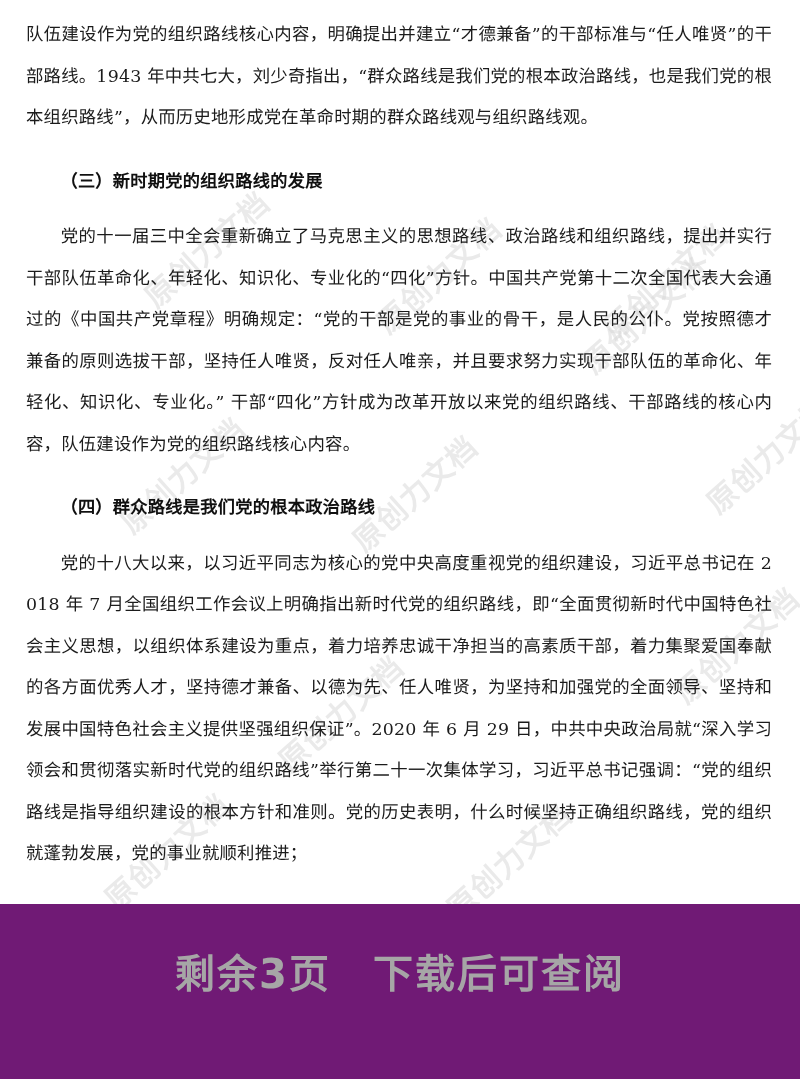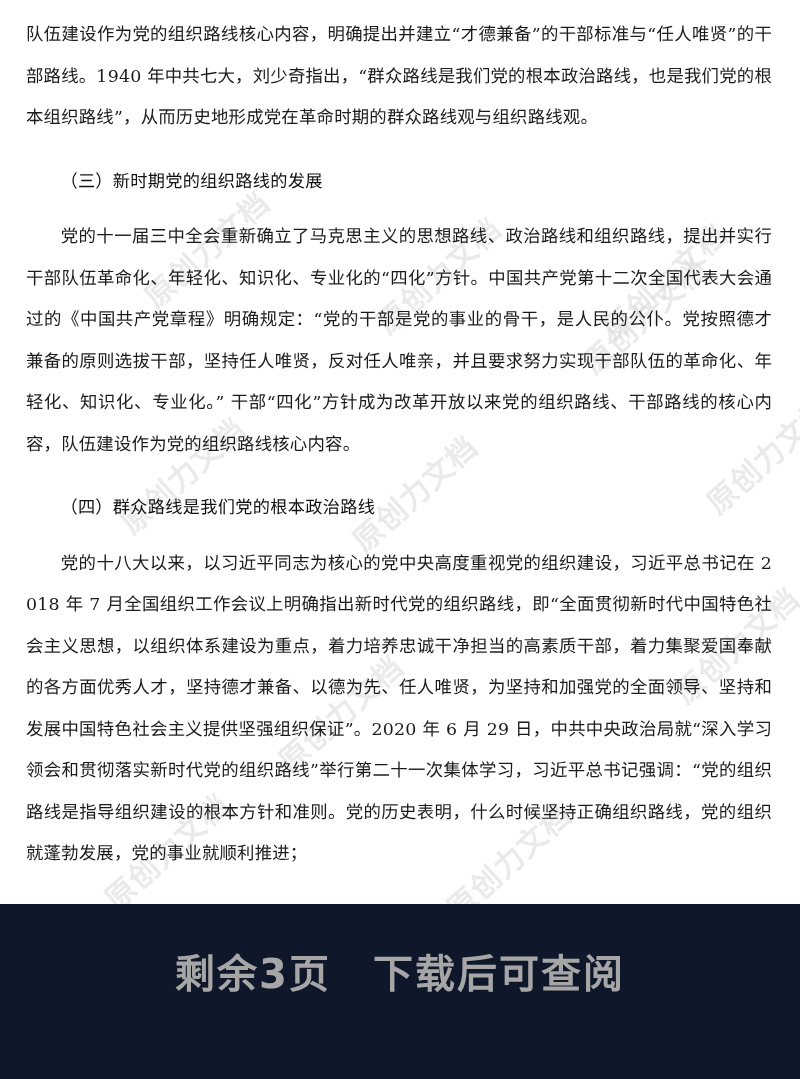--- a/index.html
+++ b/index.html
@@ -57,38 +57,38 @@
     text-indent: 2em;
     letter-spacing: 0.2px;
     word-break: break-all;
   }
   .para.no-indent { text-indent: 0; }
 
   .heading {
     margin: 0;
     font-size: 17.2px;
     line-height: 41.5px;
-    font-weight: 400;
+    font-weight: 700;
     color: #101010;
     text-indent: 2em;
     letter-spacing: 0.3px;
   }
 
   .spacer-sm { height: 22px; }
   .spacer-md { height: 14px; }
 
   
   .gate {
     position: absolute;
     left: 0;
     right: 0;
     bottom: 0;
     height: 175px;
     z-index: 3;
-    background: #0f172a;
+    background: #701a75;
     display: flex;
     align-items: flex-start;
     justify-content: center;
     padding-top: 38px;
     box-sizing: border-box;
   }
   .gate-text {
     font-family: "DejaVu Sans", "Liberation Sans", sans-serif;
     font-size: 40px;
     font-weight: 700;
@@ -112,21 +112,21 @@
     <div class="watermark" style="left:566px;top:292px;">原创力文档</div>
     <div class="watermark" style="left:658px;top:622px;">原创力文档</div>
     <div class="watermark" style="left:262px;top:690px;">原创力文档</div>
     <div class="watermark" style="left:430px;top:838px;">原创力文档</div>
     <div class="watermark" style="left:88px;top:828px;">原创力文档</div>
     <div class="watermark" style="left:690px;top:432px;">原创力文档</div>
   </div>
 
   <div class="content">
 
-    <p class="para no-indent">队伍建设作为党的组织路线核心内容，明确提出并建立“才德兼备”的干部标准与“任人唯贤”的干部路线。1940 年中共七大，刘少奇指出，“群众路线是我们党的根本政治路线，也是我们党的根本组织路线”，从而历史地形成党在革命时期的群众路线观与组织路线观。</p>
+    <p class="para no-indent">队伍建设作为党的组织路线核心内容，明确提出并建立“才德兼备”的干部标准与“任人唯贤”的干部路线。1943 年中共七大，刘少奇指出，“群众路线是我们党的根本政治路线，也是我们党的根本组织路线”，从而历史地形成党在革命时期的群众路线观与组织路线观。</p>
 
     <div class="spacer-sm"></div>
 
     <h2 class="heading">（三）新时期党的组织路线的发展</h2>
 
     <div class="spacer-md"></div>
 
     <p class="para">党的十一届三中全会重新确立了马克思主义的思想路线、政治路线和组织路线，提出并实行干部队伍革命化、年轻化、知识化、专业化的“四化”方针。中国共产党第十二次全国代表大会通过的《中国共产党章程》明确规定：“党的干部是党的事业的骨干，是人民的公仆。党按照德才兼备的原则选拔干部，坚持任人唯贤，反对任人唯亲，并且要求努力实现干部队伍的革命化、年轻化、知识化、专业化。” 干部“四化”方针成为改革开放以来党的组织路线、干部路线的核心内容，队伍建设作为党的组织路线核心内容。</p>
 
     <div class="spacer-sm"></div>

